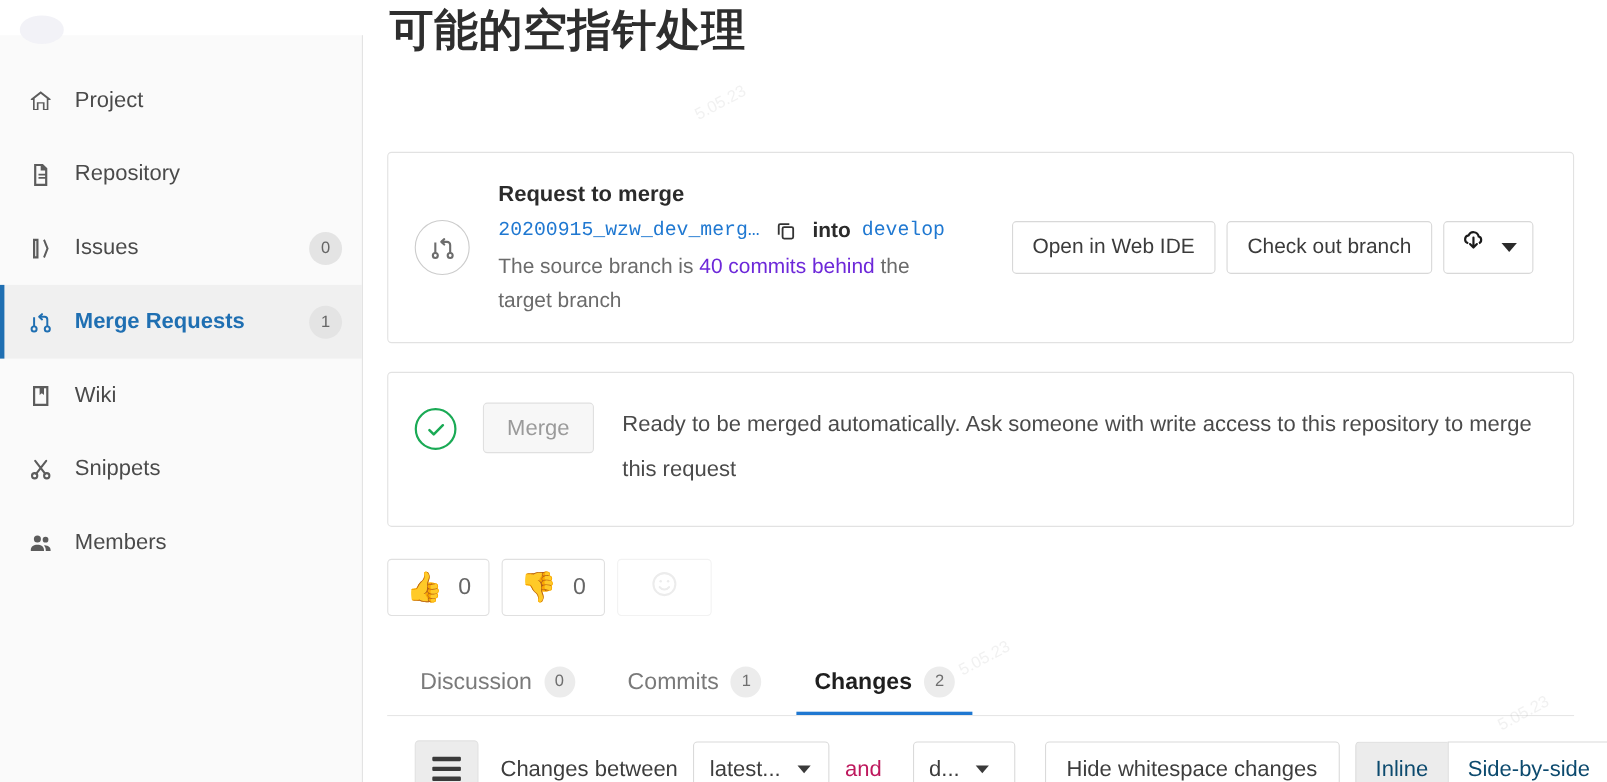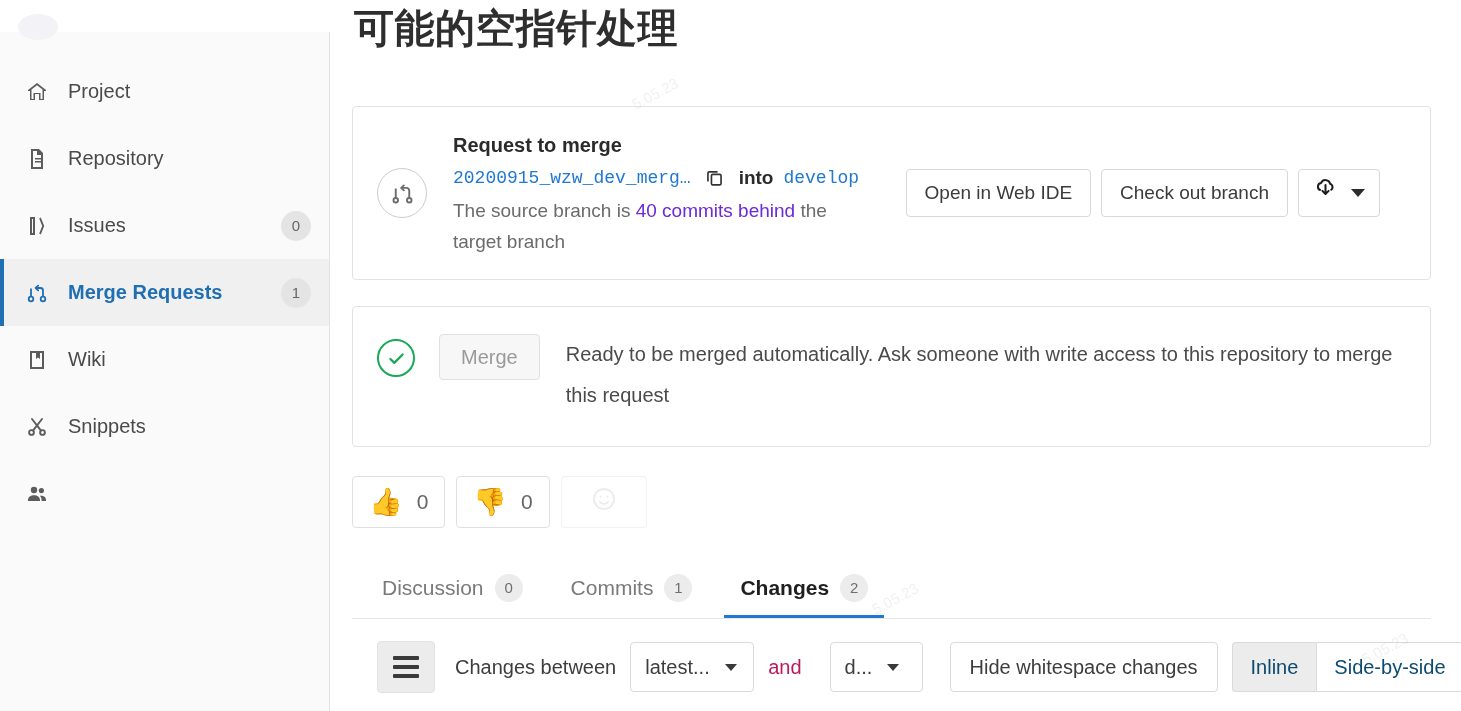--- a/index.html
+++ b/index.html
@@ -67,23 +67,23 @@
     white-space: nowrap;
   }
 
   .card {
     border: 1px solid #e2e2e2; border-radius: 4px;
     background: #fff;
   }
 
   
   .mr-card {
-    margin-top: 52px; height: 174px;
+    margin-top: 84px; height: 174px;
     display: flex; align-items: center;
-    padding: 0 50px 0 24px;
+    padding: 0 36px 0 24px;
     justify-content: space-between;
   }
   .mr-avatar {
     width: 50px; height: 50px; border-radius: 50%;
     border: 1px solid #ccc; flex: 0 0 50px;
     display: flex; align-items: center; justify-content: center;
     color: #6d6d6d; margin-right: 26px;
   }
   .mr-body { flex: 1 1 auto; min-width: 0; }
   .mr-head { font-size: 20px; font-weight: bold; color: #2b2b2b; line-height: 30px; }
@@ -304,20 +304,21 @@
     </div>
 
     <div class="nav-item">
       <span class="nav-ico">
         <svg width="24" height="24" viewBox="0 0 24 24" fill="currentColor">
             <circle cx="9" cy="8" r="3.2"></circle>
             <circle cx="16.4" cy="8.6" r="2.6"></circle>
             <path d="M3 18c0-3.1 2.7-4.8 6-4.8s6 1.7 6 4.8v1H3v-1zM15.8 13.6c2.8.2 5.2 1.7 5.2 4.4v1h-4.4v-1c0-1.7-.6-3.1-1.6-4.1l.8-.3z"></path>
           </svg>
       </span>
+      <span class="nav-label">Members</span>
     </div>
   </nav>
 
   <main class="main">
 
     <h1 class="page-title">可能的空指针处理</h1>
 
     <section class="card mr-card">
       <div class="mr-avatar">
         <svg width="27" height="27" viewBox="0 0 24 24" fill="none" stroke="currentColor" stroke-width="1.7">

